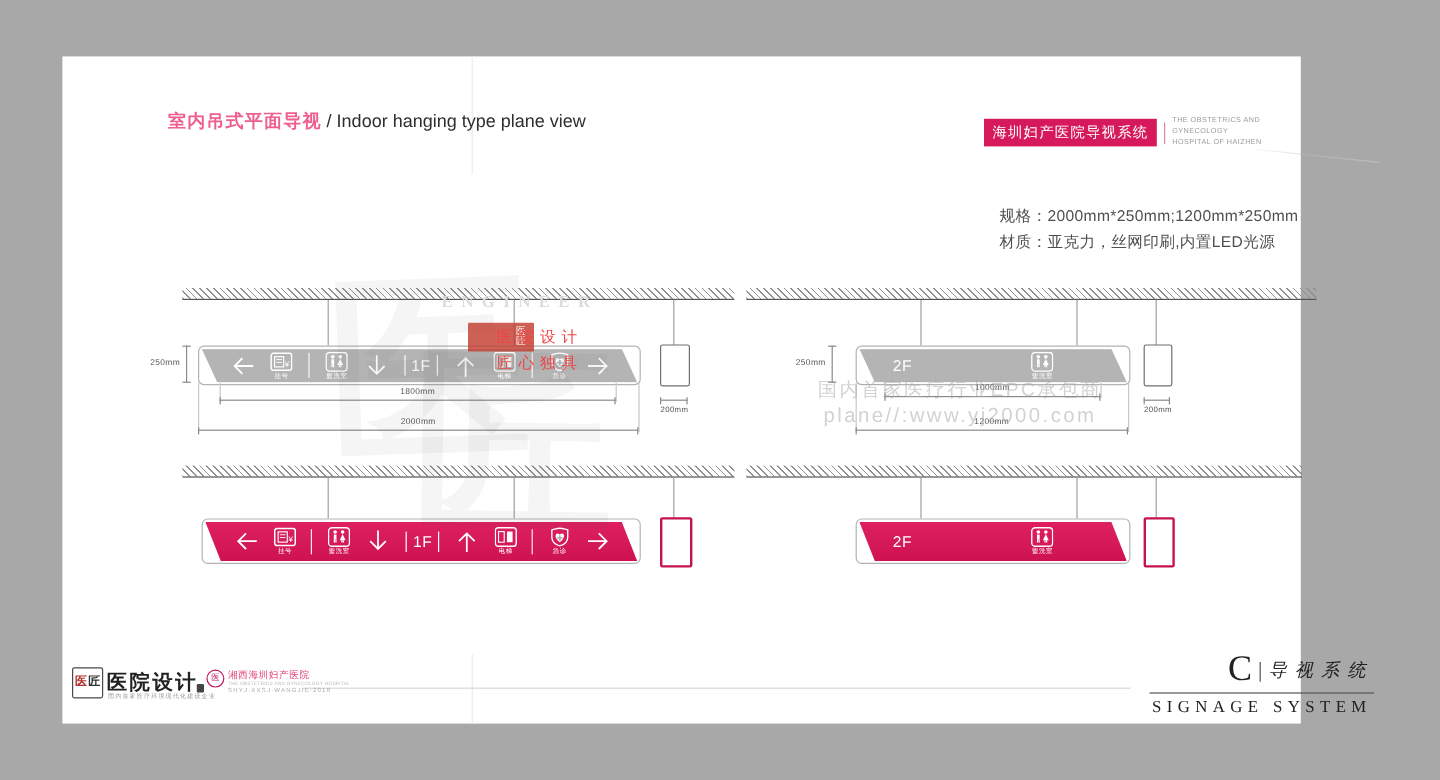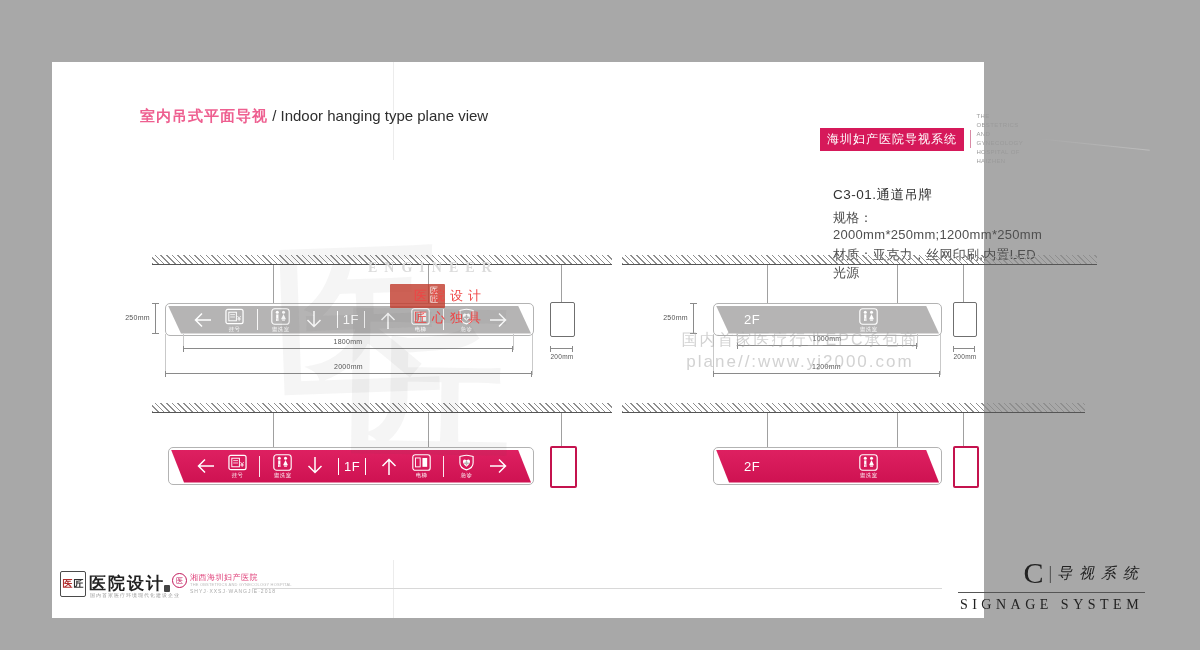--- a/index.html
+++ b/index.html
@@ -1,18 +1,18 @@
 <!DOCTYPE html>
 <html><head>
 <meta charset="utf-8">
 <style>
   html,body{margin:0;padding:0;background:#a8a8a8;}
   .stage{position:relative;width:1200px;height:650px;background:#a8a8a8;
          font-family:"Liberation Sans","DejaVu Sans",sans-serif;overflow:hidden;}
-  .sheet{position:absolute;left:52px;top:47px;width:932px;height:556px;background:#fff;margin-top:15px;}
+  .sheet{position:absolute;left:52px;top:47px;width:1032px;height:556px;background:#fff;}
 
   
   .title{position:absolute;left:88px;top:45px;font-size:15px;color:#2e2e2e;white-space:nowrap;}
   .title .cn{color:#ee5f90;font-weight:600;letter-spacing:1px;}
   .badge{position:absolute;left:768px;top:50px;display:flex;align-items:center;gap:6px;}
   .badge .tag{background:#d6195a;color:#fff;font-size:12px;padding:3px 7px;letter-spacing:1px;white-space:nowrap;}
   .badge .sep{width:1px;height:18px;background:#d98aa5;}
   .badge .en{font-size:6px;color:#9a9a9a;line-height:1.5;letter-spacing:.4px;}
   .swoosh{position:absolute;left:986px;top:82px;width:112px;height:1px;
           background:linear-gradient(to right,rgba(160,160,160,0),#bdbdbd);transform:rotate(6deg);}
@@ -145,21 +145,20 @@
       <span class="tag">海圳妇产医院导视系统</span>
       <span class="sep"></span>
       <span class="en">
         <span>THE OBSTETRICS AND GYNECOLOGY</span><br>
         <span>HOSPITAL OF HAIZHEN</span>
       </span>
     </div>
     <div class="swoosh"></div>
 
     <div class="spec">
-      <div class="code">C3-01.通道吊牌</div>
       <div class="row">规格：2000mm*250mm;1200mm*250mm</div>
       <div class="row">材质：亚克力，丝网印刷,内置LED光源</div>
     </div>
 
     <div class="ceil" style="left:100px;top:193px;width:460px;"></div>
     <div class="ceil" style="left:570px;top:193px;width:475px;"></div>
     <div class="hang" style="left:221px;top:203px;height:38px;"></div>
     <div class="hang" style="left:376px;top:203px;height:38px;"></div>
     <div class="hang" style="left:509px;top:203px;height:38px;"></div>
     <div class="hang" style="left:715px;top:203px;height:38px;"></div>

